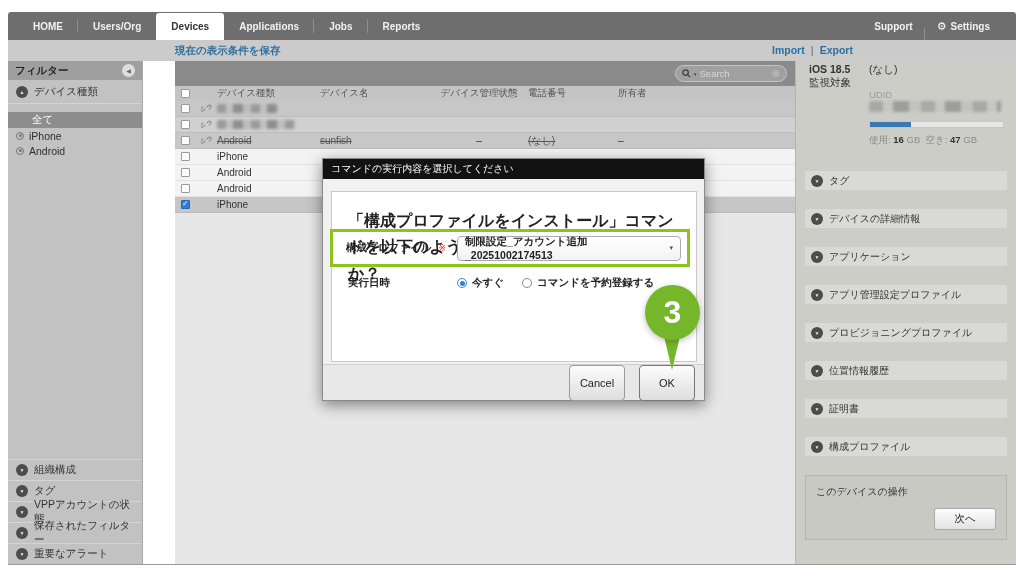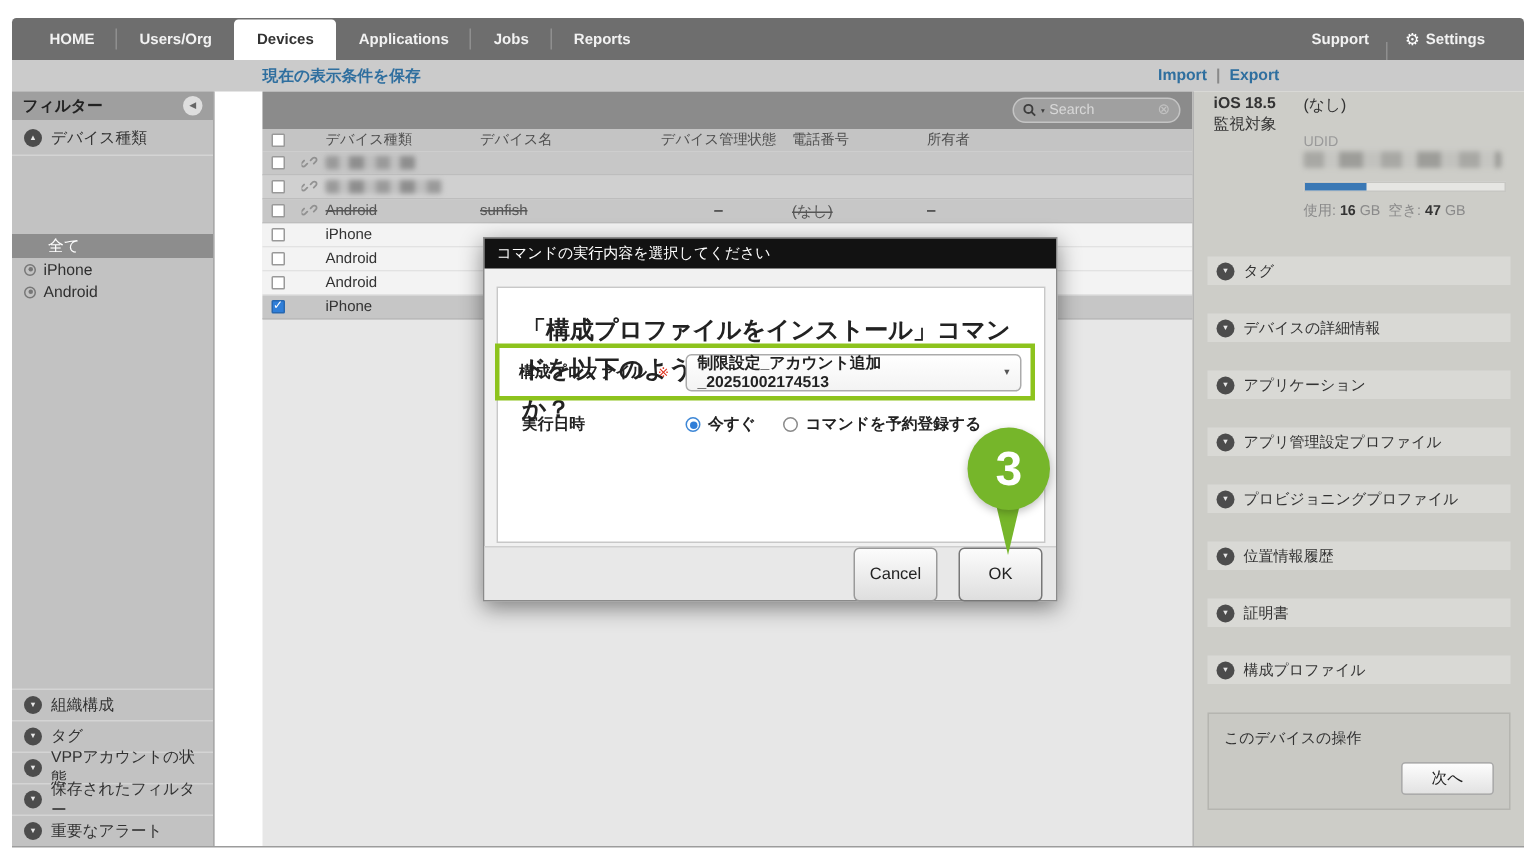--- a/index.html
+++ b/index.html
@@ -26,21 +26,21 @@
   .frame { position:absolute; left:8px; top:61px; width:1008px; height:504px; border-bottom:1px solid #9c9c9c; }
 
   
   .sidebar { position:absolute; left:0; top:0; width:135px; height:100%; background:#c2c2c2; border-right:1px solid #a8a8a8; display:flex; flex-direction:column; }
   .sb-head { height:19px; background:#9f9f9f; display:flex; align-items:center; padding:0 7px; font-size:10.5px; color:#222; font-weight:bold; }
   .sb-collapse { margin-left:auto; width:13px; height:13px; border-radius:50%; background:#dedede; color:#666; font-size:6px; display:flex; align-items:center; justify-content:center; cursor:pointer; }
   .sb-sec { height:24px; display:flex; align-items:center; gap:6px; padding:0 8px; font-size:10.5px; color:#333; border-bottom:1px solid #d4d4d4; cursor:pointer; }
   .circ { width:12px; height:12px; min-width:12px; border-radius:50%; background:#4c4c4c; color:#e8e8e8; font-size:5px; display:flex; align-items:center; justify-content:center; }
   .sb-opts { margin-top:8px; }
   .opt { height:15px; display:flex; align-items:center; gap:5px; padding-left:8px; font-size:10.5px; color:#2f2f2f; cursor:pointer; }
-  .opt.selected { background:#8d8d8d; color:#fff; padding-left:24px; height:16px;margin-top:44px; }
+  .opt.selected { background:#8d8d8d; color:#fff; padding-left:24px; height:16px; }
   .radio-sm { width:8px; height:8px; border-radius:50%; border:1px solid #777; display:flex; align-items:center; justify-content:center; }
   .radio-sm::after { content:""; width:3px; height:3px; border-radius:50%; background:#777; }
   .opt:not(.radio) .radio-sm { display:none; }
   .sb-spacer { flex:1; }
   .sb-bottom .sb-sec { height:21px; border-bottom:none; border-top:1px solid #d4d4d4; }
 
   
   .main { position:absolute; left:167px; top:0; width:620px; height:100%; background:#e7e7e7; }
   .toolbar { height:25px; background:#8b8b8b; position:relative; }
   .search { position:absolute; right:8px; top:4px; width:112px; height:17px; border:1px solid #c4c4c4; border-radius:9px; background:rgba(255,255,255,0.18); display:flex; align-items:center; padding:0 6px; gap:3px; }

